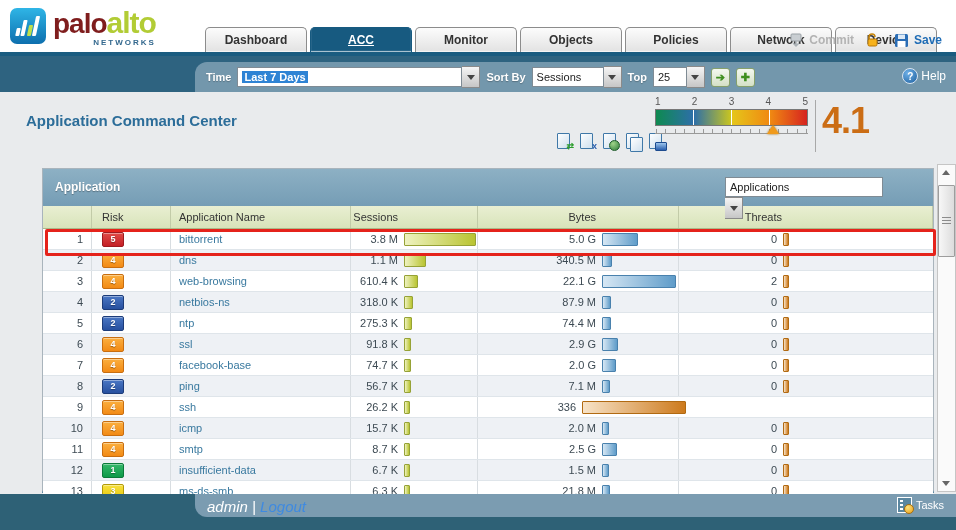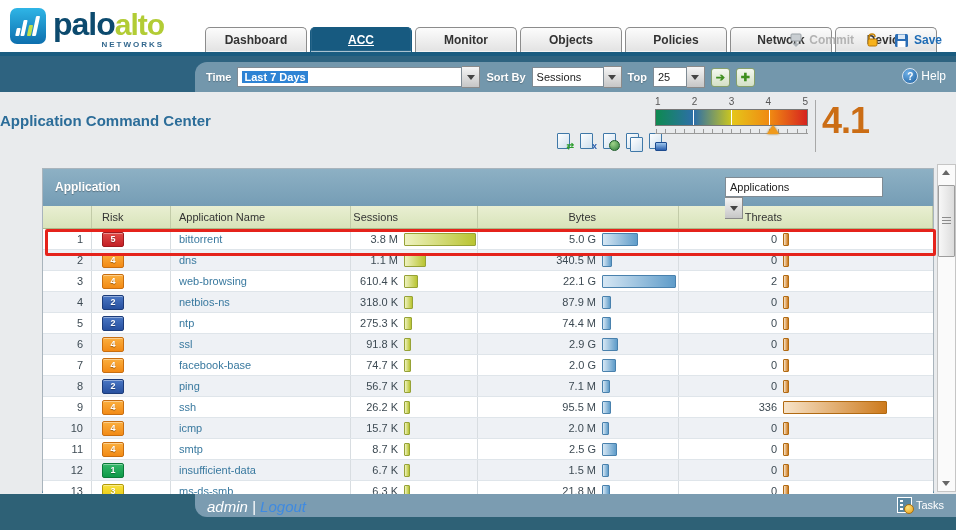--- a/index.html
+++ b/index.html
@@ -8,21 +8,21 @@
   #topbar{position:absolute;left:0;top:0;width:956px;height:56px;background:#fff;}
   #topbar .underline{position:absolute;left:0;top:52px;width:956px;height:4px;background:#1a5c80;}
   #logo{position:absolute;left:10px;top:8px;display:flex;align-items:flex-start;}
   #logo .mark{width:36px;height:36px;border-radius:7px;background:linear-gradient(180deg,#2fb5e6,#0d6fae);position:relative;margin-right:7px;}
   #logo .mark i{position:absolute;bottom:8px;background:#fff;width:4px;border-radius:1px;}
   #logo .mark i.b1{left:6px;height:8px;transform:skewX(-12deg);}
   #logo .mark i.b2{left:12px;height:16px;transform:skewX(-12deg);}
   #logo .mark i.b3{left:18px;height:11px;transform:skewX(-12deg);background:#bfe04a;}
   #logo .mark i.b4{left:24px;height:20px;transform:skewX(-12deg);}
   #logo .wordwrap{line-height:1;}
-  #logo .palo{font-size:32px;font-weight:bold;color:#0c4a6e;letter-spacing:-1px;}
+  #logo .palo{font-size:28px;font-weight:bold;color:#7f1d1d;letter-spacing:-1px;}
   #logo .alto{font-size:30px;font-weight:bold;color:#b2cc35;letter-spacing:-1px;}
   #logo .networks{display:block;text-align:right;font-size:8px;letter-spacing:2px;color:#33688e;font-weight:bold;margin-top:1px;}
   #tab-strip{position:absolute;left:205px;bottom:4px;display:flex;align-items:flex-end;}
   .tab{min-width:80px;text-align:center;padding:5px 10px 5px;margin-right:3px;font-size:12px;font-weight:bold;color:#333;
        background:linear-gradient(180deg,#fcfcfc,#e2e2e2);border:1px solid #8c8c8c;border-bottom:none;border-radius:5px 5px 0 0;cursor:pointer;box-shadow:0 -1px 1px rgba(255,255,255,.7) inset;}
   .tab.active{background:#175a80;color:#fff;border-color:#175a80;text-decoration:underline;}
   #commit-area{position:absolute;right:14px;bottom:8px;display:flex;align-items:center;font-size:12px;}
   #commit-area .lbl-commit{color:#b3b3b3;font-weight:bold;margin:0 10px 0 5px;}
   #commit-area .lbl-save{color:#1e6cb5;font-weight:bold;margin-left:5px;}
   
@@ -31,21 +31,21 @@
   #filters{position:absolute;left:200px;top:65px;display:flex;align-items:center;height:24px;font-size:11px;color:#fff;}
   #filters .flabel{margin:0 6px;font-weight:bold;text-shadow:0 1px 1px rgba(0,0,0,.25);}
   .selbox{height:18px;background:#fff;border:1px solid #7f8b94;display:flex;align-items:center;padding:0 4px;font-size:11px;color:#222;}
   .selbox .selected-text{background:#2e83d4;color:#fff;padding:0 2px;font-weight:bold;}
   .dd-btn{width:17px;height:20px;background:linear-gradient(180deg,#f5f5f5,#c6c6c6);border:1px solid #8a8a8a;border-left:none;display:flex;align-items:center;justify-content:center;cursor:pointer;}
   .dd-btn .tri{width:0;height:0;border-left:4px solid transparent;border-right:4px solid transparent;border-top:5px solid #444;}
   .gbtn{width:17px;height:17px;margin-left:6px;border:1px solid #86a06b;border-radius:3px;background:linear-gradient(180deg,#f4f8ef,#d4e0c6);color:#3f8f1f;font-size:11px;font-weight:bold;display:flex;align-items:center;justify-content:center;cursor:pointer;}
   #help{position:absolute;right:10px;top:68px;display:flex;align-items:center;color:#fff;font-size:12px;cursor:pointer;}
   #help .qicon{width:14px;height:14px;border-radius:50%;background:radial-gradient(circle at 35% 30%,#6fb1e8,#1d5f9e);color:#fff;font-size:10px;font-weight:bold;display:flex;align-items:center;justify-content:center;margin-right:3px;border:1px solid #d9e6f2;}
   
-  #page-title{position:absolute;left:0;top:112px;font-size:15px;font-weight:bold;color:#2c6d99;}
+  #page-title{position:absolute;left:26px;top:112px;font-size:15px;font-weight:bold;color:#2c6d99;}
   #export-icons{position:absolute;left:556px;top:133px;display:flex;gap:6px;}
   .xicon{width:17px;height:17px;position:relative;cursor:pointer;}
   .xicon .page{position:absolute;left:1px;top:0;width:11px;height:14px;background:linear-gradient(135deg,#fdfeff,#cfe0ee);border:1px solid #3f78a8;border-radius:1px;}
   .xicon .ov{position:absolute;right:-1px;bottom:-1px;font-size:9px;line-height:9px;font-weight:bold;}
   .ov.green{color:#2f9e2f;} .ov.blue{color:#2a5fae;}
   .xicon .page2{position:absolute;left:5px;top:4px;width:11px;height:13px;background:linear-gradient(135deg,#ffffff,#cfe0ee);border:1px solid #3f78a8;border-radius:1px;}
   .xicon .globe{position:absolute;right:-1px;bottom:-1px;width:9px;height:9px;border-radius:50%;background:radial-gradient(circle at 35% 30%,#9fd48a,#2f7d3a);border:1px solid #1f5c2a;}
   .xicon .pc{position:absolute;right:-2px;bottom:-1px;width:10px;height:7px;background:linear-gradient(180deg,#9cc4ec,#2a5fae);border:1px solid #1d4b8f;border-radius:1px;}
   #risk-meter{position:absolute;left:655px;top:96px;width:153px;}
   #meter-nums{display:flex;justify-content:space-between;font-size:10px;color:#555;padding:0 0 2px;}
@@ -556,28 +556,20 @@
           <a class="applink">ssh</a>
         </div>
         <div class="c sess">
           <span class="numcell">
             <span class="val">26.2 K</span>
             <span class="barslot s">
               <span class="bar s" style="width:4px"></span>
             </span>
           </span>
         </div>
-        <div class="c bytes">
-          <span class="numcell">
-            <span class="val">95.5 M</span>
-            <span class="barslot b">
-              <span class="bar b" style="width:7px"></span>
-            </span>
-          </span>
-        </div>
         <div class="c threats">
           <span class="numcell">
             <span class="val">336</span>
             <span class="barslot t">
               <span class="bar t" style="width:102px"></span>
             </span>
           </span>
         </div>
       </div>
       <div class="trow alt">

